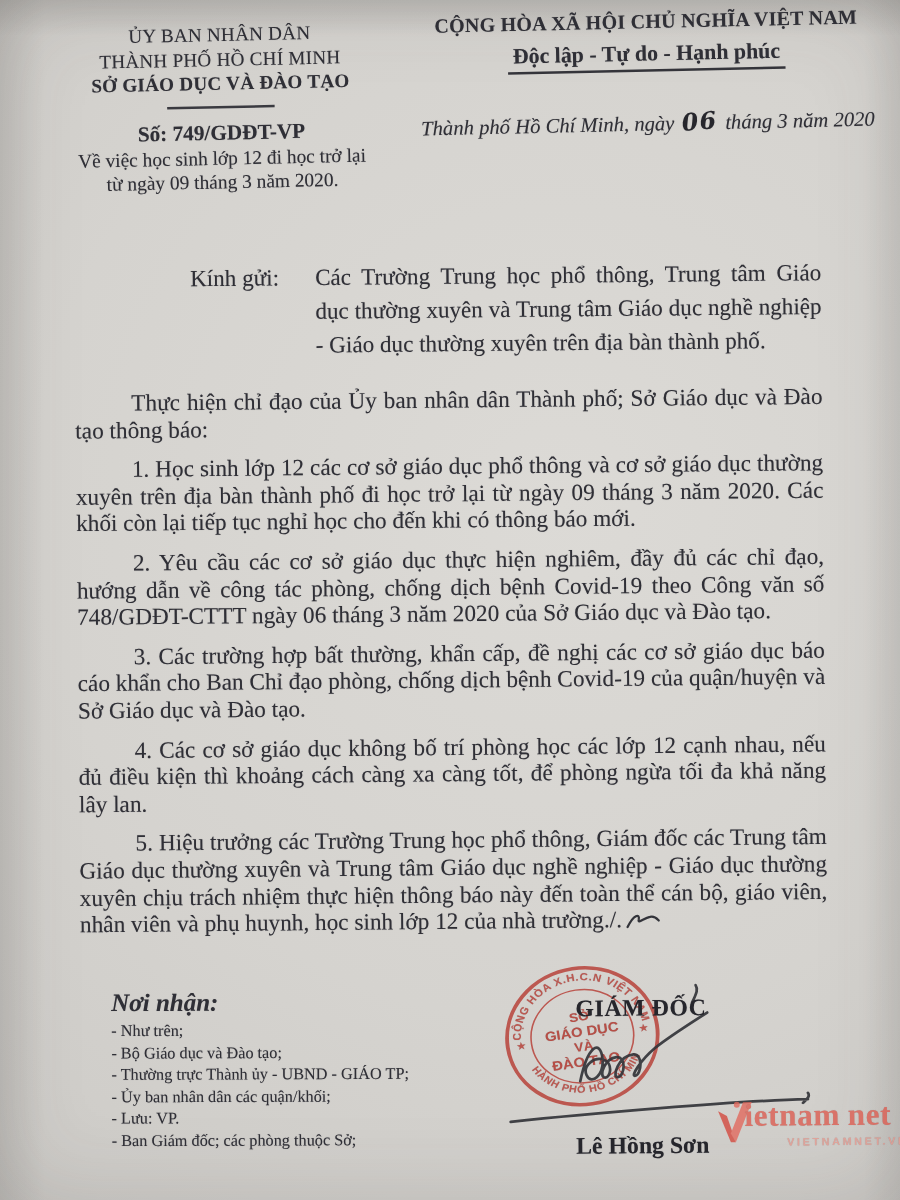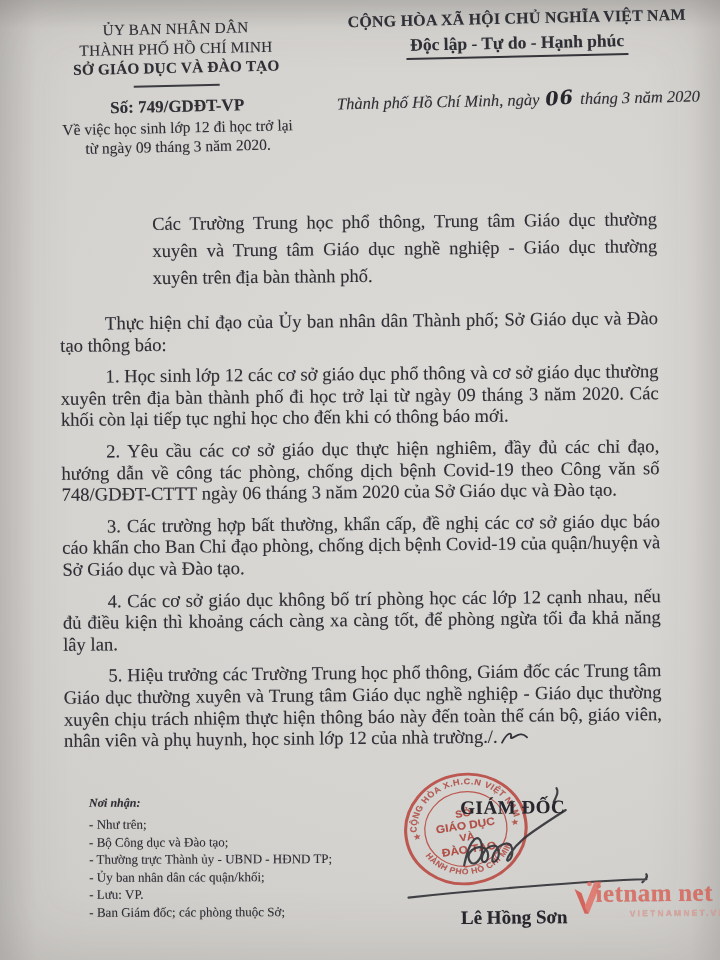--- a/index.html
+++ b/index.html
@@ -37,21 +37,21 @@
   
   .content{position:absolute;left:62px;top:209px;width:598px;}
   .kinh-gui{display:flex;margin-left:93px;width:505px;font-size:18.5px;line-height:27px;margin-bottom:20px;}
   .kg-label{flex:0 0 100px;}
   .kg-text{text-align:justify;}
   .para{margin:0 0 10px;font-size:18.6px;line-height:21.6px;text-align:justify;text-indent:45px;}
   .pen-mark{vertical-align:-2px;margin-left:2px;}
 
   
   .footer-left{position:absolute;left:86px;top:791px;transform:rotate(0.35deg);}
-  .noi-nhan{font-size:12px;font-weight:bold;font-style:italic;line-height:20px;margin-bottom:3px;}
+  .noi-nhan{font-size:20px;font-weight:bold;font-style:italic;line-height:20px;margin-bottom:3px;}
   .recipient-item{font-size:13px;line-height:17.6px;}
 
   
   .seal{position:absolute;left:399px;top:772px;width:128px;height:116px;transform:rotate(-8deg);opacity:0.85;z-index:1;}
   .seal svg{width:100%;height:100%;}
   .seal .ring{fill:#b8433b;font-family:"Liberation Sans",sans-serif;font-weight:bold;font-size:10px;letter-spacing:0.6px;}
   .seal .ring-b{font-size:9.5px;}
   .seal .star{fill:#b8433b;font-family:"DejaVu Sans",sans-serif;font-size:10px;}
   .seal .c-txt{fill:#b2382f;font-family:"Liberation Sans",sans-serif;font-weight:bold;text-anchor:middle;}
 
@@ -92,37 +92,38 @@
       </div>
       <div class="date-line">
         <span class="txt">Thành phố Hồ Chí Minh, ngày</span>
         <span class="handwritten-day txt">06</span>
         <span class="txt">tháng 3 năm 2020</span>
       </div>
     </div>
 
     <div class="content">
       <div class="kinh-gui">
+        <span class="kg-label txt">Kính gửi:</span>
         <span class="kg-text txt">Các Trường Trung học phổ thông, Trung tâm Giáo dục thường xuyên và Trung tâm Giáo dục nghề nghiệp - Giáo dục thường xuyên trên địa bàn thành phố.</span>
       </div>
       <p class="para txt">Thực hiện chỉ đạo của Ủy ban nhân dân Thành phố; Sở Giáo dục và Đào tạo thông báo:</p>
       <p class="para txt">1. Học sinh lớp 12 các cơ sở giáo dục phổ thông và cơ sở giáo dục thường xuyên trên địa bàn thành phố đi học trở lại từ ngày 09 tháng 3 năm 2020. Các khối còn lại tiếp tục nghỉ học cho đến khi có thông báo mới.</p>
       <p class="para txt">2. Yêu cầu các cơ sở giáo dục thực hiện nghiêm, đầy đủ các chỉ đạo, hướng dẫn về công tác phòng, chống dịch bệnh Covid-19 theo Công văn số 748/GDĐT-CTTT ngày 06 tháng 3 năm 2020 của Sở Giáo dục và Đào tạo.</p>
       <p class="para txt">3. Các trường hợp bất thường, khẩn cấp, đề nghị các cơ sở giáo dục báo cáo khẩn cho Ban Chỉ đạo phòng, chống dịch bệnh Covid-19 của quận/huyện và Sở Giáo dục và Đào tạo.</p>
       <p class="para txt">4. Các cơ sở giáo dục không bố trí phòng học các lớp 12 cạnh nhau, nếu đủ điều kiện thì khoảng cách càng xa càng tốt, để phòng ngừa tối đa khả năng lây lan.</p>
       <p class="para"><span class="txt">5. Hiệu trưởng các Trường Trung học phổ thông, Giám đốc các Trung tâm Giáo dục thường xuyên và Trung tâm Giáo dục nghề nghiệp - Giáo dục thường xuyên chịu trách nhiệm thực hiện thông báo này đến toàn thể cán bộ, giáo viên, nhân viên và phụ huynh, học sinh lớp 12 của nhà trường./.</span><svg class="pen-mark" width="28" height="15" viewBox="0 0 28 15">
             <path d="M2,13 C7,3 12,2 11,7 C10,11 15,6 20,5 C24,4 26,7 27,8" stroke="#33343a" stroke-width="1.8" fill="none" stroke-linecap="round"></path>
           </svg></p>
     </div>
 
     <div class="footer-left">
       <div class="noi-nhan txt">Nơi nhận:</div>
       <div class="recipient-item txt">- Như trên;</div>
-      <div class="recipient-item txt">- Bộ Công dục và Đào tạo;</div>
-      <div class="recipient-item txt">- Thường trực Thành ủy - UBND - HĐND TP;</div>
+      <div class="recipient-item txt">- Bộ Giáo dục và Đào tạo;</div>
+      <div class="recipient-item txt">- Thường trực Thành ủy - UBND - GIÁO TP;</div>
       <div class="recipient-item txt">- Ủy ban nhân dân các quận/khối;</div>
       <div class="recipient-item txt">- Lưu: VP.</div>
       <div class="recipient-item txt">- Ban Giám đốc; các phòng thuộc Sở;</div>
     </div>
 
     <div class="seal">
       <svg viewBox="0 0 140 140" preserveAspectRatio="none">
         <defs>
           <path id="arcTop" d="M 16,70 A 54,54 0 1 1 124,70"></path>
           <path id="arcBot" d="M 23,97 A 54,54 0 0 0 117,97"></path>

